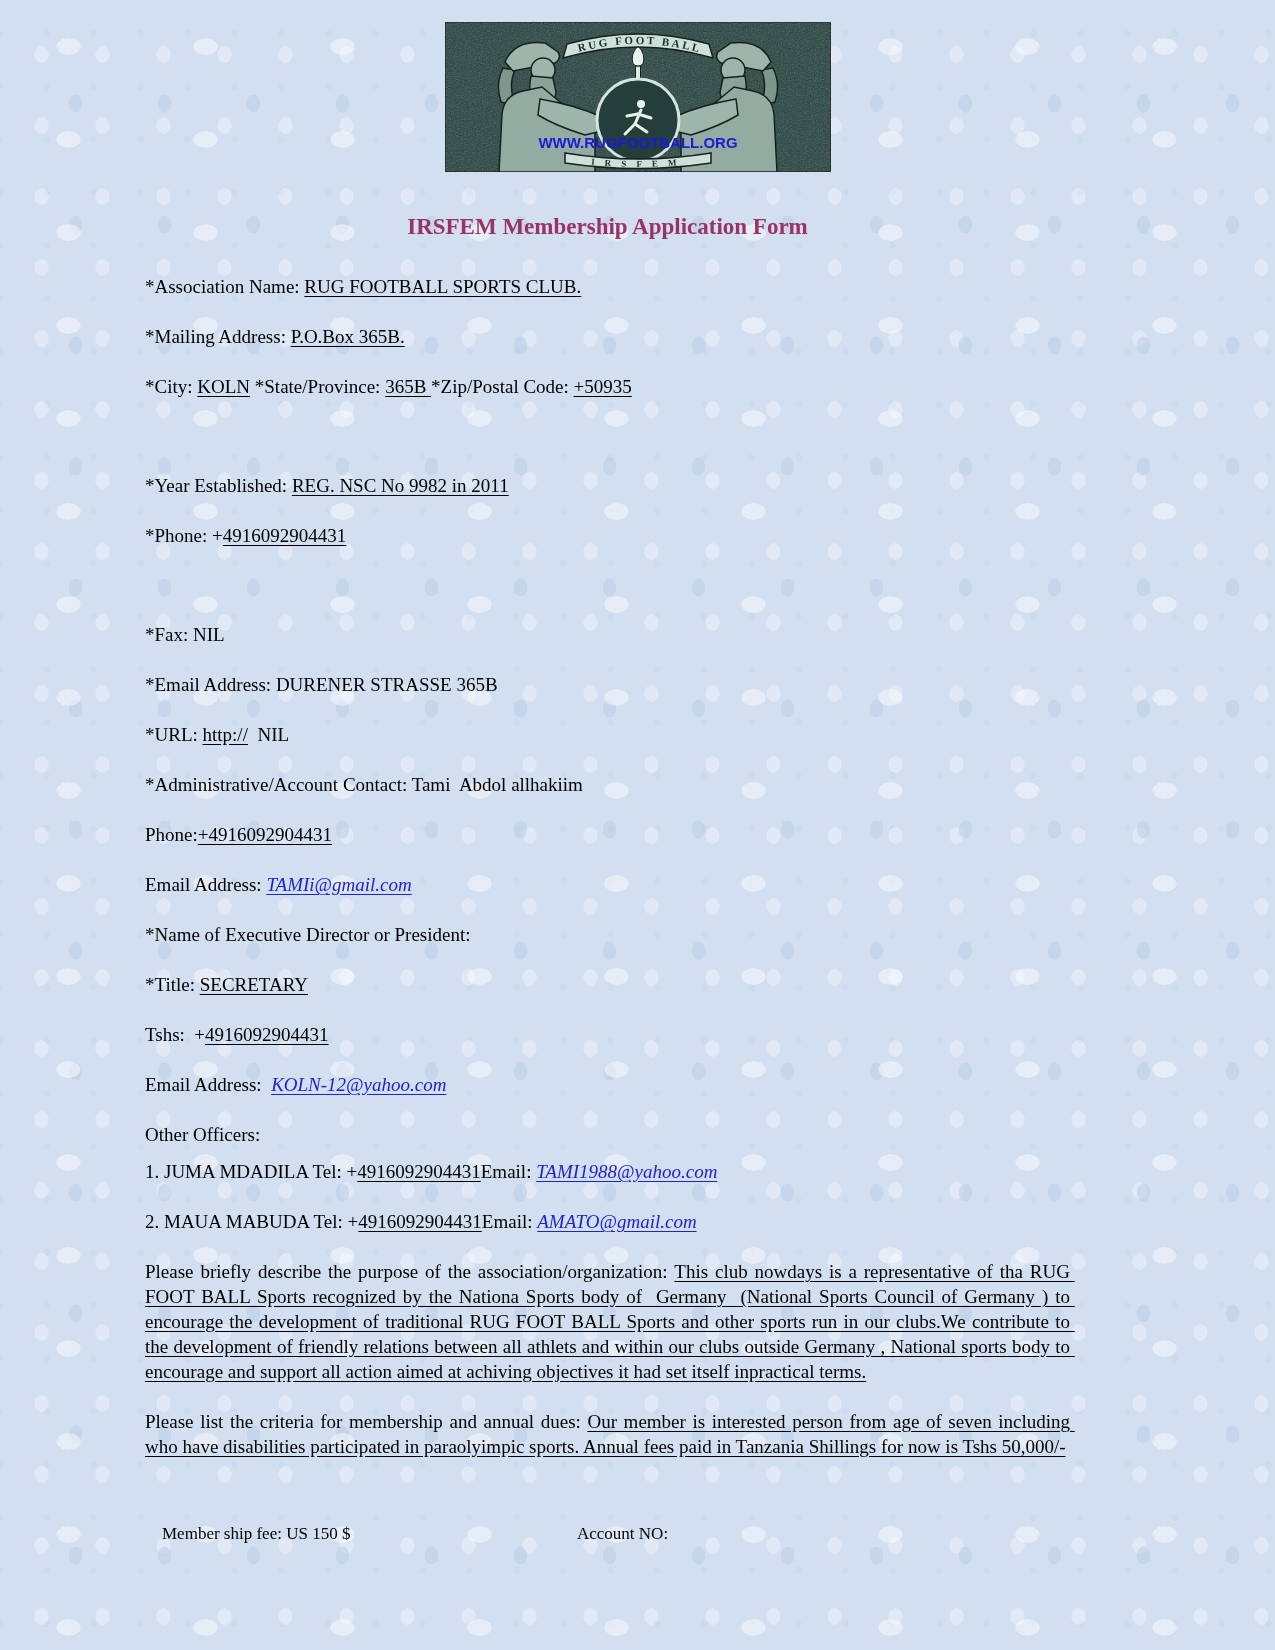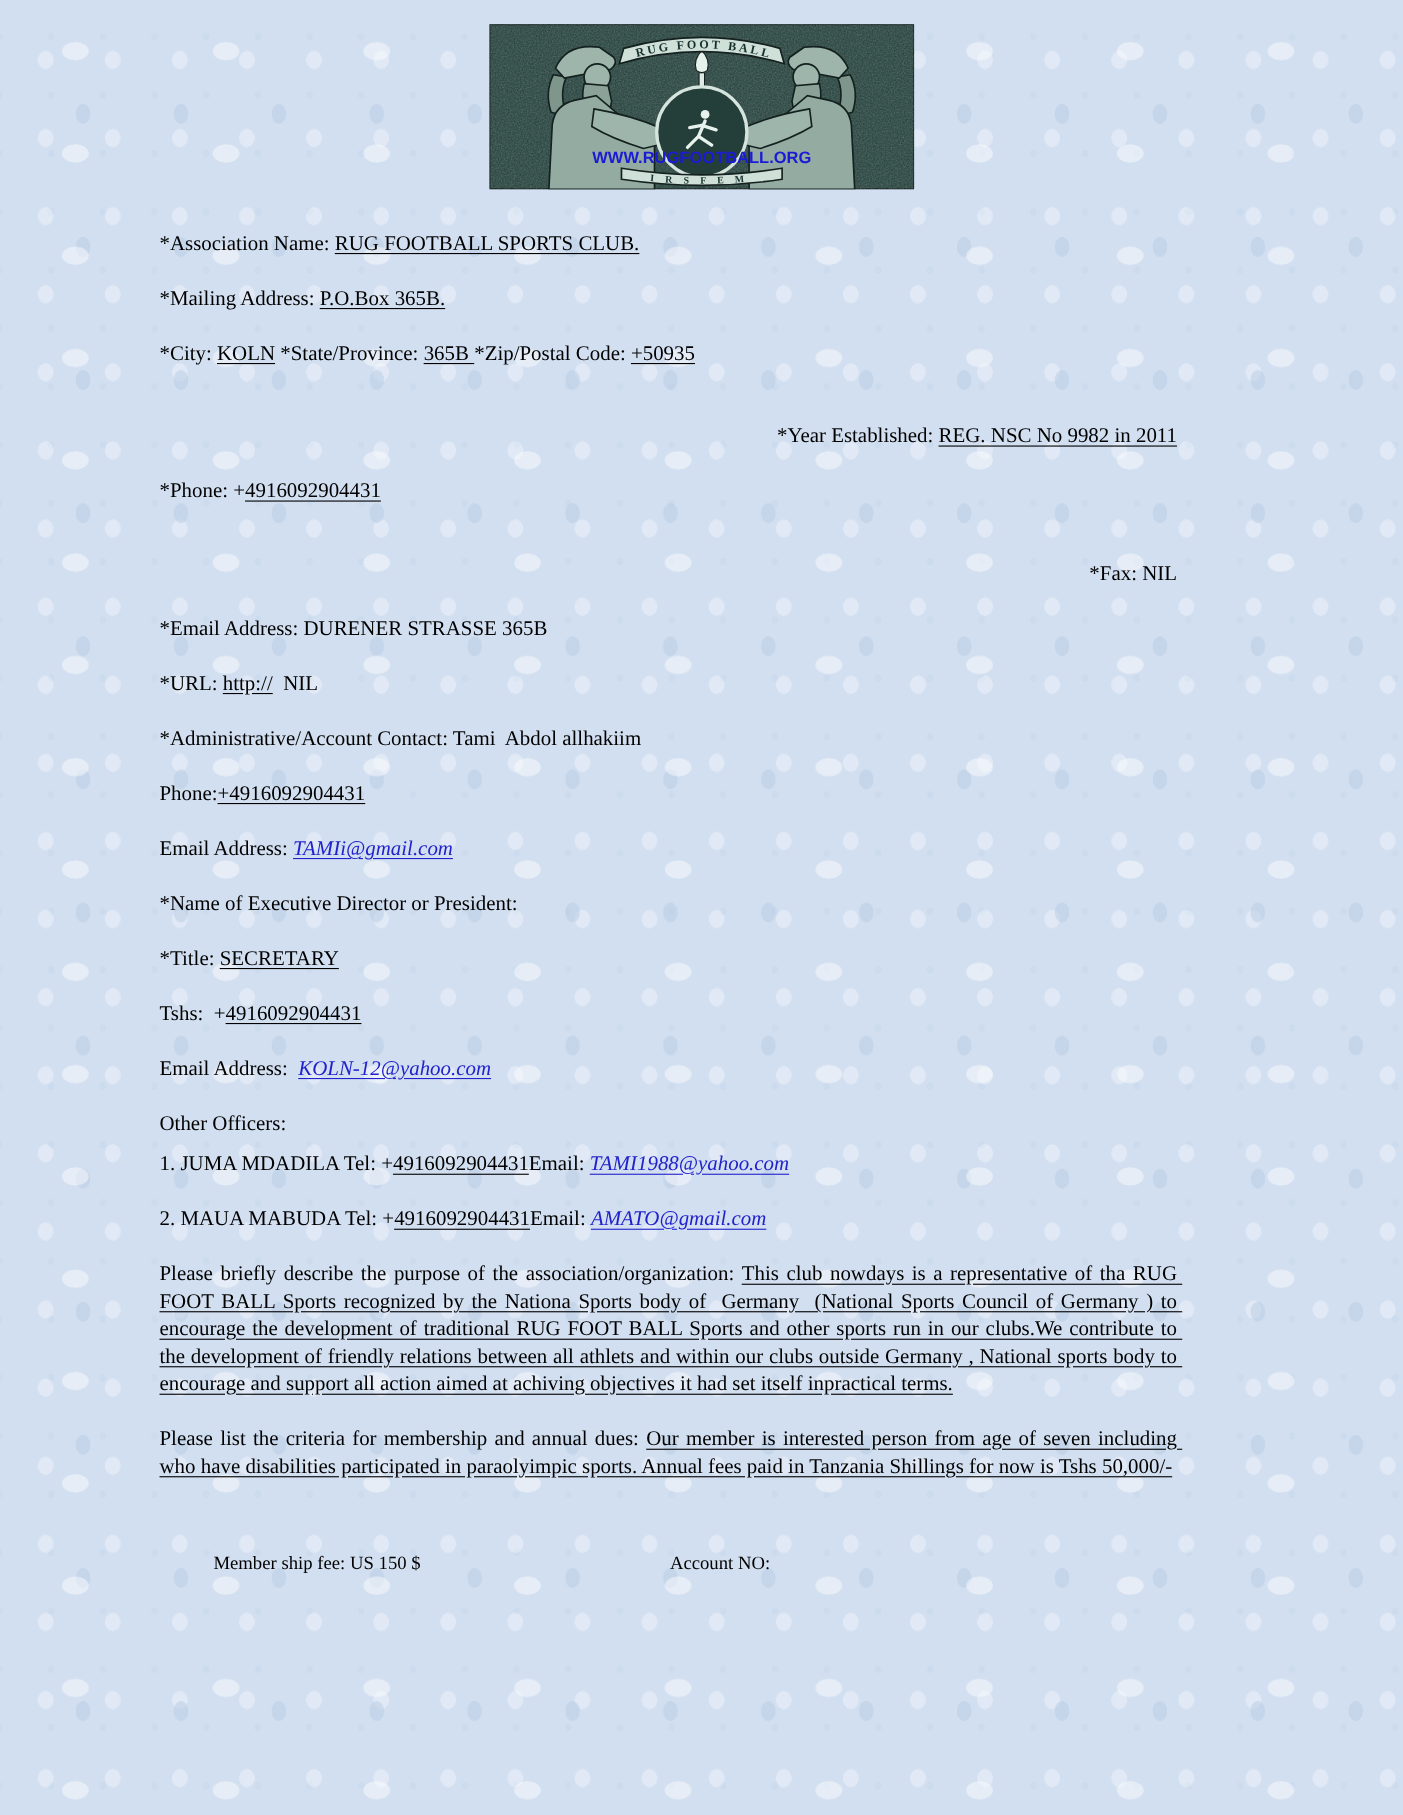--- a/index.html
+++ b/index.html
@@ -21,27 +21,27 @@
   .content{margin-left:145px;width:925px;}
   h1.title{
     margin:36px 0 0 0;padding:0;text-align:center;
     font-size:23px;line-height:30px;font-weight:bold;color:var(--accent,#993366);
   }
   .fields{margin-top:32px;}
   .line{
     margin:25px 0 0 0;padding:0;font-size:19px;line-height:25px;
     white-space:pre-wrap;
   }
-  .line.gap{margin-top:50px;text-align:right;}
+  .line.gap{margin-top:74px;}
   .line.tight{margin-top:12px;}
   .line.para{text-align:justify;}
   .line .u{text-decoration:underline;text-underline-offset:3px;font-family:Liberation Serif, serif;}
   .line a{color:var(--link,#2222CC);text-decoration:underline;text-underline-offset:3px;cursor:pointer;font-style:italic;}
   .footer-row{margin-top:42px;font-size:17px;line-height:22px;white-space:pre-wrap;}
-  .footer-row .fee{display:inline-block;width:415px;margin-left:32px;}
+  .footer-row .fee{display:inline-block;width:415px;}
 </style>
 </head>
 <body>
 
 <div class="logo-row">
   <svg width="386" height="150" viewBox="0 0 386 150">
     <defs>
       <filter id="grain">
           <feTurbulence type="fractalNoise" baseFrequency="0.75" numOctaves="3"></feTurbulence>
           <feColorMatrix type="saturate" values="0"></feColorMatrix>
@@ -77,20 +77,21 @@
     <text x="193" y="126" text-anchor="middle" font-size="15" font-weight="bold" fill="#1b1bd6" font-family="Liberation Sans, sans-serif">WWW.RUGFOOTBALL.ORG</text>
     <path d="M120,141 Q193,152 266,141 L266,131 Q193,143 120,131 Z" fill="#cfe0d8" stroke="#14211f" stroke-width="1.5"></path>
     <path id="arcBot" d="M132,141 Q193,149 256,141" fill="none"></path>
     <text font-size="9" font-weight="bold" fill="#16302c" letter-spacing="4" font-family="Liberation Serif, serif">
       <textPath href="#arcBot" startOffset="14">I R S F E M</textPath>
     </text>
   </svg>
 </div>
 
 <div class="content">
+  <h1 class="title">IRSFEM Membership Application Form</h1>
   <div class="fields">
       <p class="line"><span>*Association Name: </span><span class="u">RUG FOOTBALL SPORTS CLUB.</span></p>
       <p class="line"><span>*Mailing Address: </span><span class="u">P.O.Box 365B.</span></p>
       <p class="line"><span>*City: </span><span class="u">KOLN</span><span> *State/Province: </span><span class="u">365B </span><span>*Zip/Postal Code: </span><span class="u">+50935</span></p>
       <p class="line gap"><span>*Year Established: </span><span class="u">REG. NSC No 9982 in 2011</span></p>
       <p class="line"><span>*Phone: +</span><span class="u">4916092904431</span></p>
       <p class="line gap"><span>*Fax: NIL</span></p>
       <p class="line"><span>*Email Address: DURENER STRASSE 365B</span></p>
       <p class="line"><span>*URL: </span><span class="u">http://</span><span>  NIL</span></p>
       <p class="line"><span>*Administrative/Account Contact: Tami  Abdol allhakiim</span></p>

